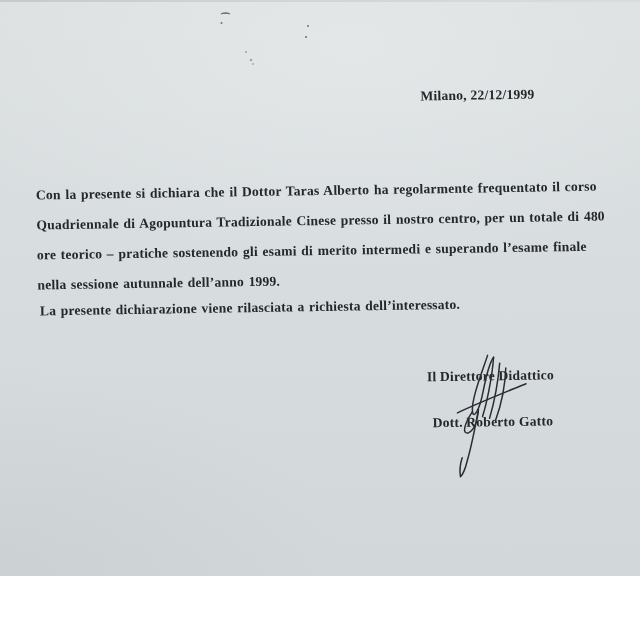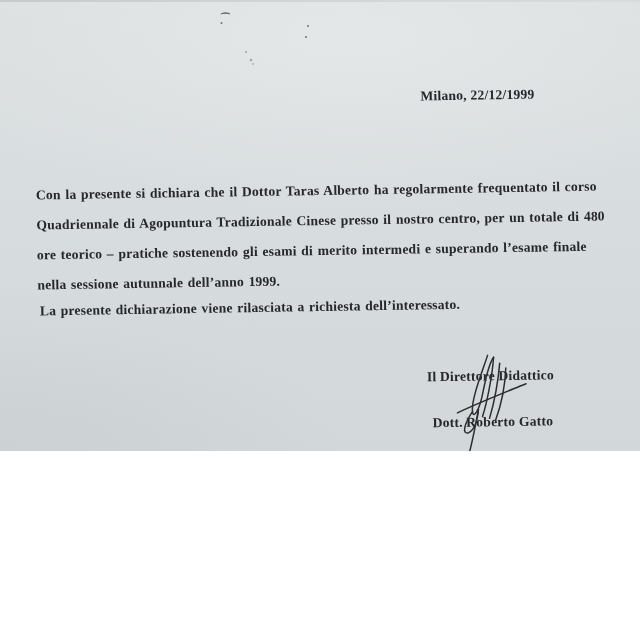--- a/index.html
+++ b/index.html
@@ -2,21 +2,21 @@
 <html style="--paper: #d7dcde; --paper-light: #dce0e1; --paper-dark: #d2d7d9; --ink: #26272b; --sig-ink: #2b2d33;"><head>
 <meta charset="utf-8">
 <style>
   html, body {
     margin: 0;
     padding: 0;
   }
   #canvas {
     position: relative;
     width: 640px;
-    height: 451px;
+    height: 576px;
     overflow: hidden;
     font-family: "Liberation Serif", "DejaVu Serif", serif;
     background:
       radial-gradient(130% 70% at 55% 8%, rgba(228,232,233,0.9) 0%, rgba(228,232,233,0) 55%),
       radial-gradient(90% 60% at 0% 100%, rgba(198,204,207,0.55) 0%, rgba(198,204,207,0) 60%),
       linear-gradient(180deg, var(--paper-light) 0%, var(--paper) 50%, var(--paper-dark) 100%);
   }
   
   #canvas::before {
     content: "";

